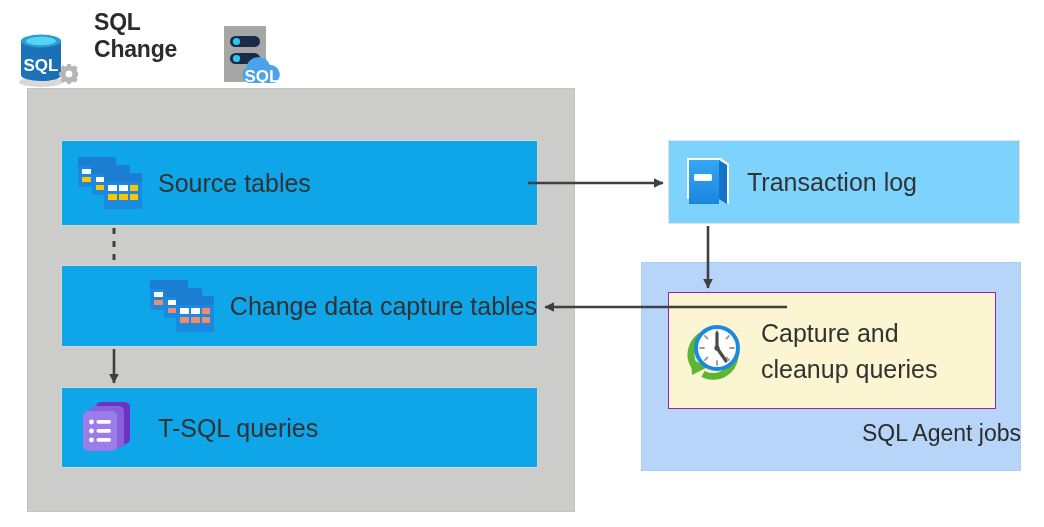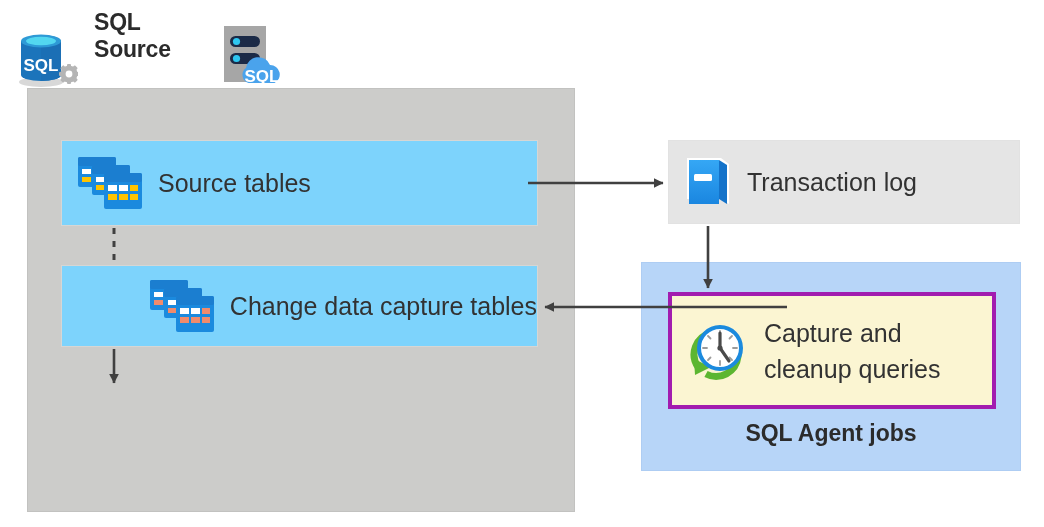--- a/index.html
+++ b/index.html
@@ -31,37 +31,37 @@
     border: 1px solid #c2c2c0;
   }
   #sql-container::after {
     content: ""; position: absolute; left: 3px; top: 3px;
     width: 100%; height: 100%;
     background: rgba(0,0,0,0.10); z-index: -1;
   }
 
   .white-box {
     position: absolute;
-    background: #7dd3fc;
+    background: #0ea5e9;
     border: 1px solid #d6d6d4;
     display: flex; align-items: center;
   }
   .white-box::after {
     content: ""; position: absolute; left: 3px; top: 3px;
     width: 100%; height: 100%;
     background: rgba(0,0,0,0.10); z-index: -1;
   }
   #box-source   { left: 61px; top: 140px; width: 477px; height: 86px; }
   #box-cdc      { left: 61px; top: 265px; width: 477px; height: 82px; justify-content: flex-end; }
   #box-tsql     { left: 61px; top: 387px; width: 477px; height: 81px; }
 
   #box-txlog {
     position: absolute; left: 668px; top: 140px;
     width: 352px; height: 84px;
-    background: #e5e5e5; border: 1px solid #e2e2e2;
+    background: #7dd3fc; border: 1px solid #e2e2e2;
     display: flex; align-items: center;
   }
   #box-txlog::after {
     content: ""; position: absolute; left: 3px; top: 3px;
     width: 100%; height: 100%;
     background: rgba(0,0,0,0.10); z-index: -1;
   }
 
   #panel-agent {
     position: absolute; left: 641px; top: 262px;
@@ -70,33 +70,33 @@
   }
   #panel-agent::after {
     content: ""; position: absolute; left: 3px; top: 3px;
     width: 100%; height: 100%;
     background: rgba(0,0,0,0.10); z-index: -1;
   }
 
   #box-capture {
     position: absolute; left: 668px; top: 292px;
     width: 328px; height: 117px;
-    background: #fbf5d2; border: 4px solid #a21caf;
+    background: #fbf5d2; border: 1px solid #a21caf;
     display: flex; align-items: center;
   }
   #box-capture::after {
     content: ""; position: absolute; left: 3px; top: 3px;
     width: 100%; height: 100%;
     background: rgba(0,0,0,0.10); z-index: -1;
   }
 
   #agent-caption {
     position: absolute; left: 641px; top: 420px;
-    width: 380px; text-align: center;
-    font-weight: bold; font-size: 23px; color: #2b2b2b;
+    width: 380px; text-align: right;
+    font-weight: normal; font-size: 23px; color: #2b2b2b;
   }
 
   
   .box-text {
     font-size: 25px; color: #323232; line-height: 30px;
   }
   .icon-slot {
     display: flex; align-items: center; justify-content: center;
     flex: 0 0 auto;
   }
@@ -132,21 +132,21 @@
           <rect x="14" y="7" width="5" height="4" rx="1"></rect>
           <rect x="1" y="1" width="4.5" height="4.5" rx="1" transform="rotate(-45 3.2 3.2)"></rect>
           <rect x="12.5" y="12.5" width="4.5" height="4.5" rx="1" transform="rotate(-45 14.7 14.7)"></rect>
           <rect x="12.5" y="1" width="4.5" height="4.5" rx="1" transform="rotate(45 14.7 3.2)"></rect>
           <rect x="1" y="12.5" width="4.5" height="4.5" rx="1" transform="rotate(45 3.2 14.7)"></rect>
         </g>
         <circle cx="9" cy="9" r="3.4" fill="#ffffff"></circle>
       </g>
     </svg>
   </span>
-  <div class="hdr-label" id="hdr-sql-server">SQL Source</div>
+  <div class="hdr-label" id="hdr-sql-server">SQL Change</div>
 
   <span id="icon-sql-mi" class="icon-slot">
     <svg width="70" height="68" viewBox="0 0 70 68">
       <rect x="5" y="4" width="42" height="56" fill="#a6a6a6"></rect>
       <rect x="11" y="14" width="30" height="11" rx="5.5" fill="#1b2a47"></rect>
       <circle cx="17.5" cy="19.5" r="3.6" fill="#2ec6f0"></circle>
       <rect x="11" y="31" width="30" height="11" rx="5.5" fill="#1b2a47"></rect>
       <circle cx="17.5" cy="36.5" r="3.6" fill="#2ec6f0"></circle>
       <path d="M27 46 a12.5 12.5 0 0 1 24 -3 a9.5 9.5 0 0 1 4.5 18 h-26 a8.5 8.5 0 0 1 -2.5 -15 z" fill="#4aa3ec"></path>
       <text x="43" y="60" font-family="'Liberation Sans',sans-serif" font-size="17" font-weight="bold" fill="#ffffff" text-anchor="middle">SQL</text>
@@ -208,20 +208,38 @@
           <rect x="54" y="30" width="8" height="6" fill="#f08b6c"></rect>
           <rect x="32" y="39" width="9" height="6" fill="#f08b6c"></rect>
           <rect x="43" y="39" width="9" height="6" fill="#f08b6c"></rect>
           <rect x="54" y="39" width="8" height="6" fill="#f08b6c"></rect>
         </g>
       </svg>
     </span>
     <span class="box-text">Change data capture tables</span>
   </div>
 
+  <div class="white-box" id="box-tsql">
+    <span class="icon-slot" style="width:96px;">
+      <svg width="60" height="56" viewBox="0 0 60 56">
+        <rect x="16" y="2" width="34" height="42" rx="5" fill="#6e32c9"></rect>
+        <rect x="10" y="6" width="34" height="42" rx="5" fill="#8661d9"></rect>
+        <rect x="3" y="11" width="34" height="40" rx="5" fill="#9c7bea"></rect>
+        <g fill="#ffffff">
+          <circle cx="11.5" cy="22" r="2.4"></circle>
+          <rect x="16.5" y="20" width="14.5" height="3.8" rx="1.7"></rect>
+          <circle cx="11.5" cy="31" r="2.4"></circle>
+          <rect x="16.5" y="29" width="14.5" height="3.8" rx="1.7"></rect>
+          <circle cx="11.5" cy="40" r="2.4"></circle>
+          <rect x="16.5" y="38" width="14.5" height="3.8" rx="1.7"></rect>
+        </g>
+      </svg>
+    </span>
+    <span class="box-text">T-SQL queries</span>
+  </div>
 
   <div id="box-txlog">
     <span class="icon-slot" style="width:78px;">
       <svg width="54" height="56" viewBox="0 0 54 56">
         <path d="M6 4 h34 l8 6 v40 l-8 -5 h-34 z" fill="#ffffff"></path>
         <path d="M8 6 h30 v44 h-30 z" fill="#2a9df4"></path>
         <path d="M8 6 h30 v44 h-30 z" fill="url(#bookgrad)"></path>
         <defs>
           <linearGradient id="bookgrad" x1="0" y1="0" x2="0" y2="1">
             <stop offset="0%" stop-color="#35a7f5"></stop>

